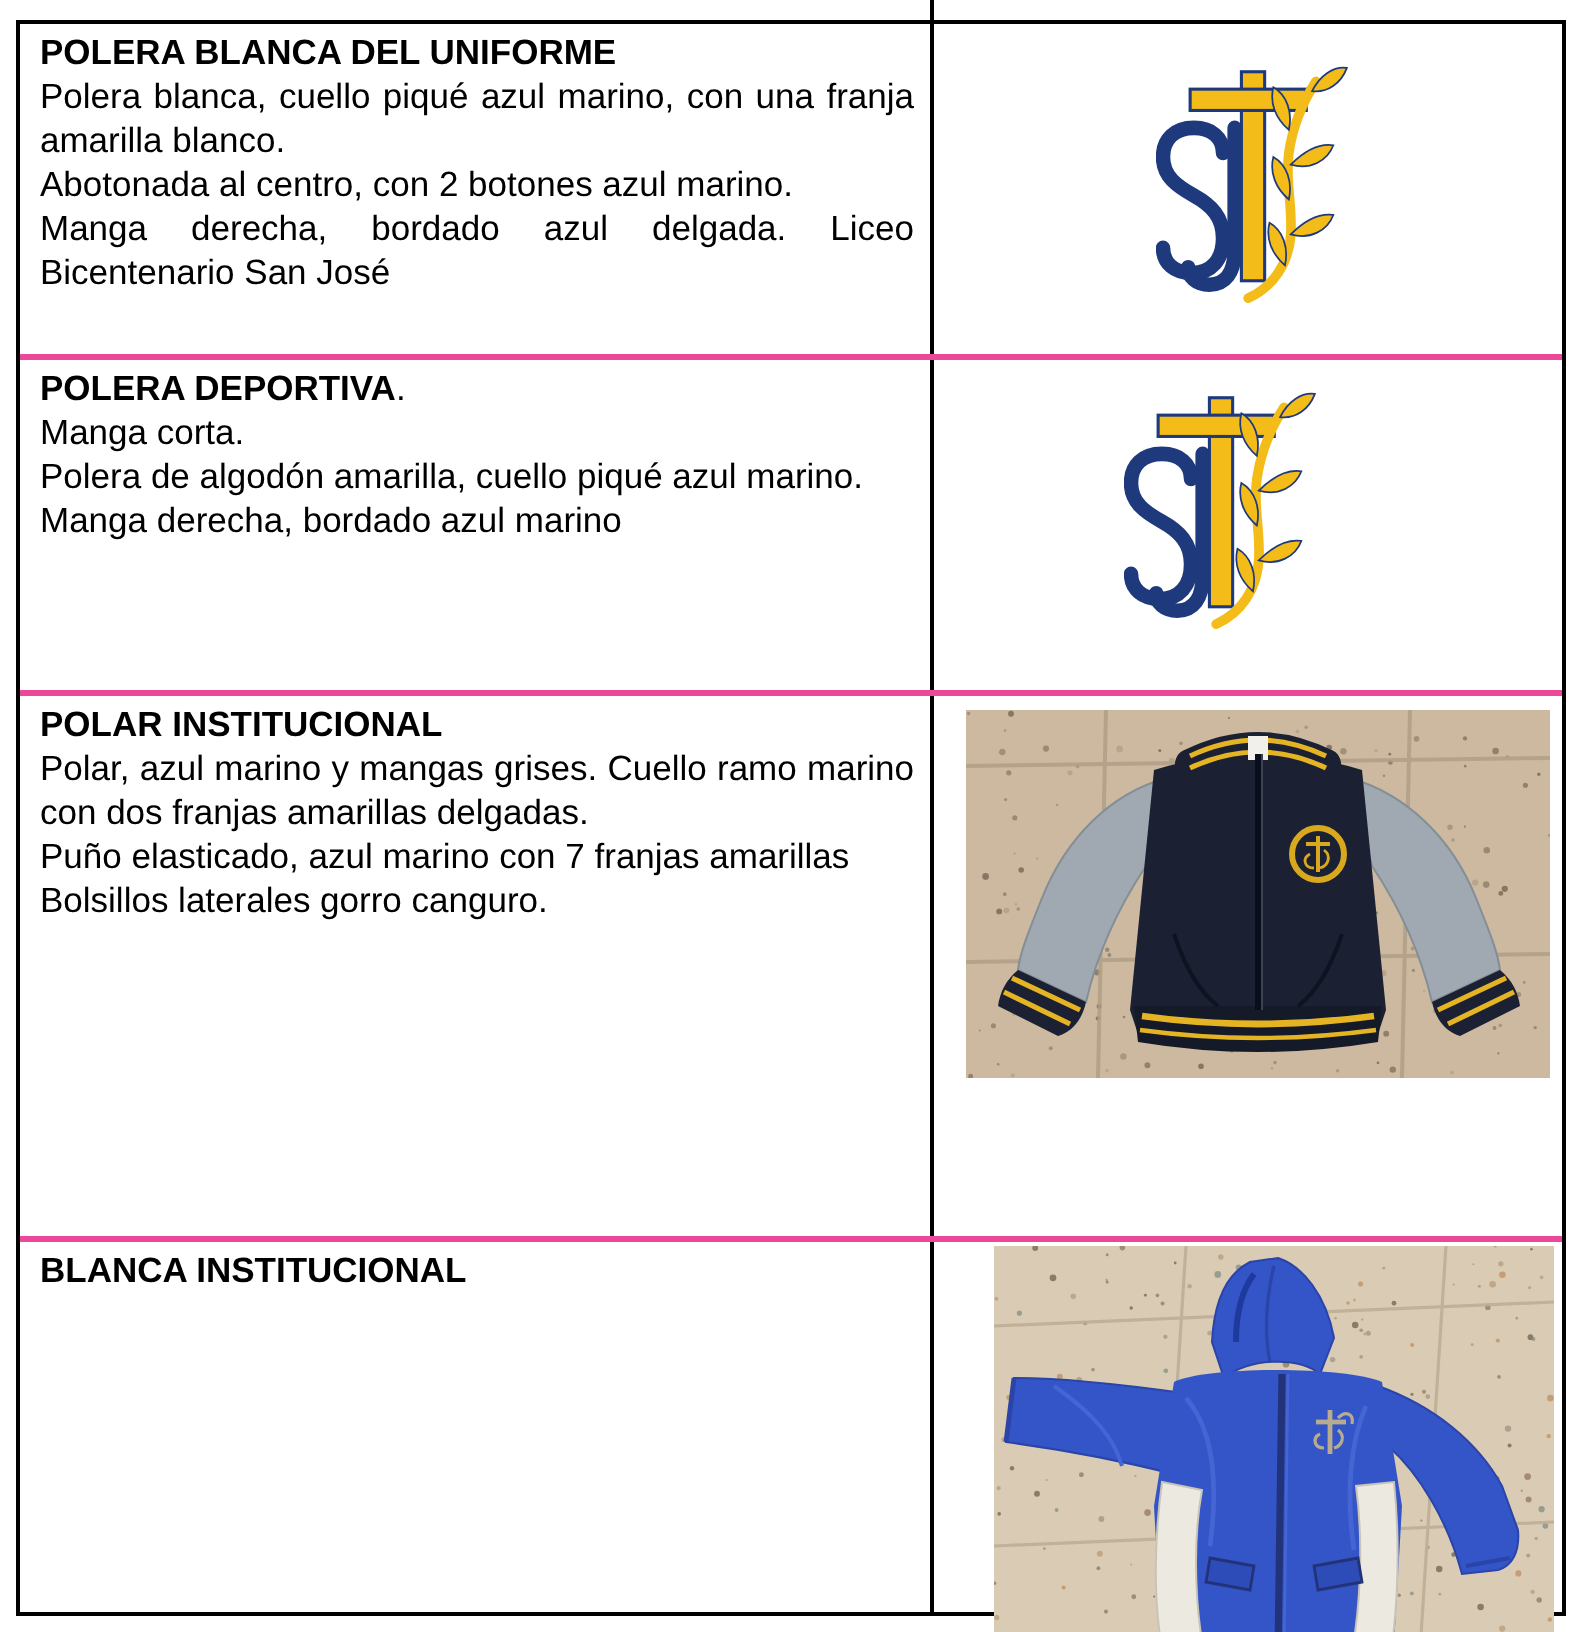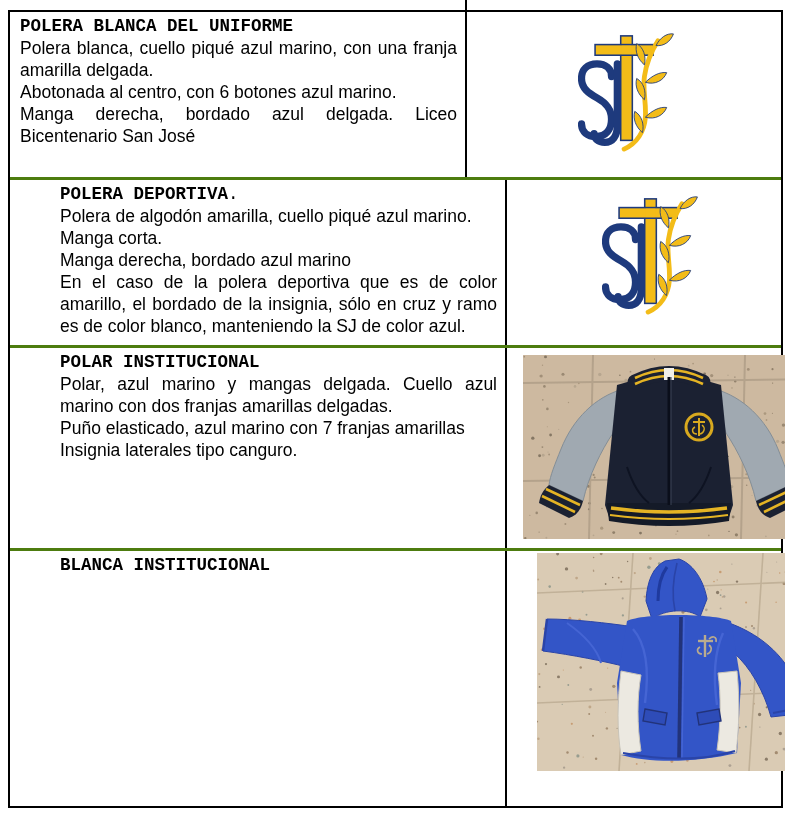--- a/index.html
+++ b/index.html
@@ -1,49 +1,49 @@
 <!DOCTYPE html>
 <html><head>
 <meta charset="utf-8">
 <style>
   html,body{margin:0;padding:0;background:#fff;}
   body{width:785px;height:816px;position:relative;font-family:"Liberation Sans",sans-serif;color:#000;overflow:hidden;}
   .divider-stub{position:absolute;left:465px;top:0;width:2px;height:12px;background:#000;}
   .uniform-table{position:absolute;left:8px;top:10px;width:775px;height:798px;border:2px solid #000;display:flex;flex-direction:column;box-sizing:border-box;background:#fff;}
   .t-row{display:flex;flex-direction:row;box-sizing:border-box;}
-  .t-row + .t-row{border-top:3px solid #4d7c0f;padding-left:40px;}
+  .t-row + .t-row{border-top:3px solid #ec4899;}
   .row-1{height:165px;}
   .row-2{height:168px;}
-  .row-3{height:203px;}
+  .row-3{height:273px;}
   .row-4{flex:1;}
   .cell-text{width:457px;box-sizing:border-box;border-right:2px solid #000;padding:3px 8px 0 10px;font-size:17.5px;line-height:22px;}
   .cell-text p{margin:0;text-align:justify;}
-  .row-title{font-weight:bold;text-align:left;font-family:Liberation Mono, monospace;}
+  .row-title{font-weight:bold;text-align:left;}
   .row-title .suffix{font-weight:normal;}
   .cell-image{flex:1;position:relative;background:#fff;}
   .crest{position:absolute;}
   .crest-1{left:111px;top:20px;width:98px;height:120px;}
   .crest-2{left:95px;top:15px;width:98px;height:120px;}
   .photo{position:absolute;overflow:hidden;}
   .photo-polar{left:16px;top:7px;width:292px;height:184px;}
   .photo-casaca{left:30px;top:2px;width:280px;height:218px;}
   svg{display:block;}
 </style>
 </head>
 <body>
 
 <div class="divider-stub"></div>
 
 <div class="uniform-table">
 
   <div class="t-row row-1">
     <div class="cell-text">
       <p class="row-title"><span>POLERA BLANCA DEL UNIFORME</span><span class="suffix"></span></p>
-      <p>Polera blanca, cuello piqué azul marino, con una franja amarilla delgada.</p>
-      <p>Abotonada al centro, con 6 botones azul marino.</p>
+      <p>Polera blanca, cuello piqué azul marino, con una franja amarilla blanco.</p>
+      <p>Abotonada al centro, con 2 botones azul marino.</p>
       <p>Manga derecha, bordado azul delgada. Liceo Bicentenario San José</p>
     </div>
     <div class="cell-image">
       <svg class="crest crest-1" viewBox="0 0 100 124">
         <defs>
           <g id="crest-art">
 
             <rect x="43.5" y="4" width="12" height="108" fill="#F3BC18" stroke="#1E3A7D" stroke-width="1.6"></rect>
             <rect x="17" y="13" width="60" height="11" fill="#F3BC18" stroke="#1E3A7D" stroke-width="1.6"></rect>
             <rect x="44.7" y="14.2" width="9.6" height="8.6" fill="#F3BC18"></rect>
@@ -62,38 +62,37 @@
           </g>
         </defs>
         <use href="#crest-art"></use>
       </svg>
     </div>
   </div>
 
   <div class="t-row row-2">
     <div class="cell-text">
       <p class="row-title"><span>POLERA DEPORTIVA</span><span class="suffix">.</span></p>
+      <p>Manga corta.</p>
       <p>Polera de algodón amarilla, cuello piqué azul marino.</p>
-      <p>Manga corta.</p>
       <p>Manga derecha, bordado azul marino</p>
-      <p>En el caso de la polera deportiva que es de color amarillo, el bordado de la insignia, sólo en cruz y ramo es de color blanco, manteniendo la SJ de color azul.</p>
     </div>
     <div class="cell-image">
       <svg class="crest crest-2" viewBox="0 0 100 124">
         <use href="#crest-art"></use>
       </svg>
     </div>
   </div>
 
   <div class="t-row row-3">
     <div class="cell-text">
       <p class="row-title"><span>POLAR INSTITUCIONAL</span><span class="suffix"></span></p>
-      <p>Polar, azul marino y mangas delgada. Cuello azul marino con dos franjas amarillas delgadas.</p>
+      <p>Polar, azul marino y mangas grises. Cuello ramo marino con dos franjas amarillas delgadas.</p>
       <p>Puño elasticado, azul marino con 7 franjas amarillas</p>
-      <p>Insignia laterales tipo canguro.</p>
+      <p>Bolsillos laterales gorro canguro.</p>
     </div>
     <div class="cell-image">
       <div class="photo photo-polar">
         <svg viewBox="0 0 292 184" width="292" height="184">
 
           <rect x="0" y="0" width="292" height="184" fill="#CDB9A0"></rect>
           <g opacity="0.75">
               <circle cx="193.4" cy="39.1" r="0.97" fill="#8a7a64"></circle>
               <circle cx="92.7" cy="156.4" r="1.44" fill="#a08d73"></circle>
               <circle cx="213.4" cy="179.8" r="1.61" fill="#7d6e59"></circle>

